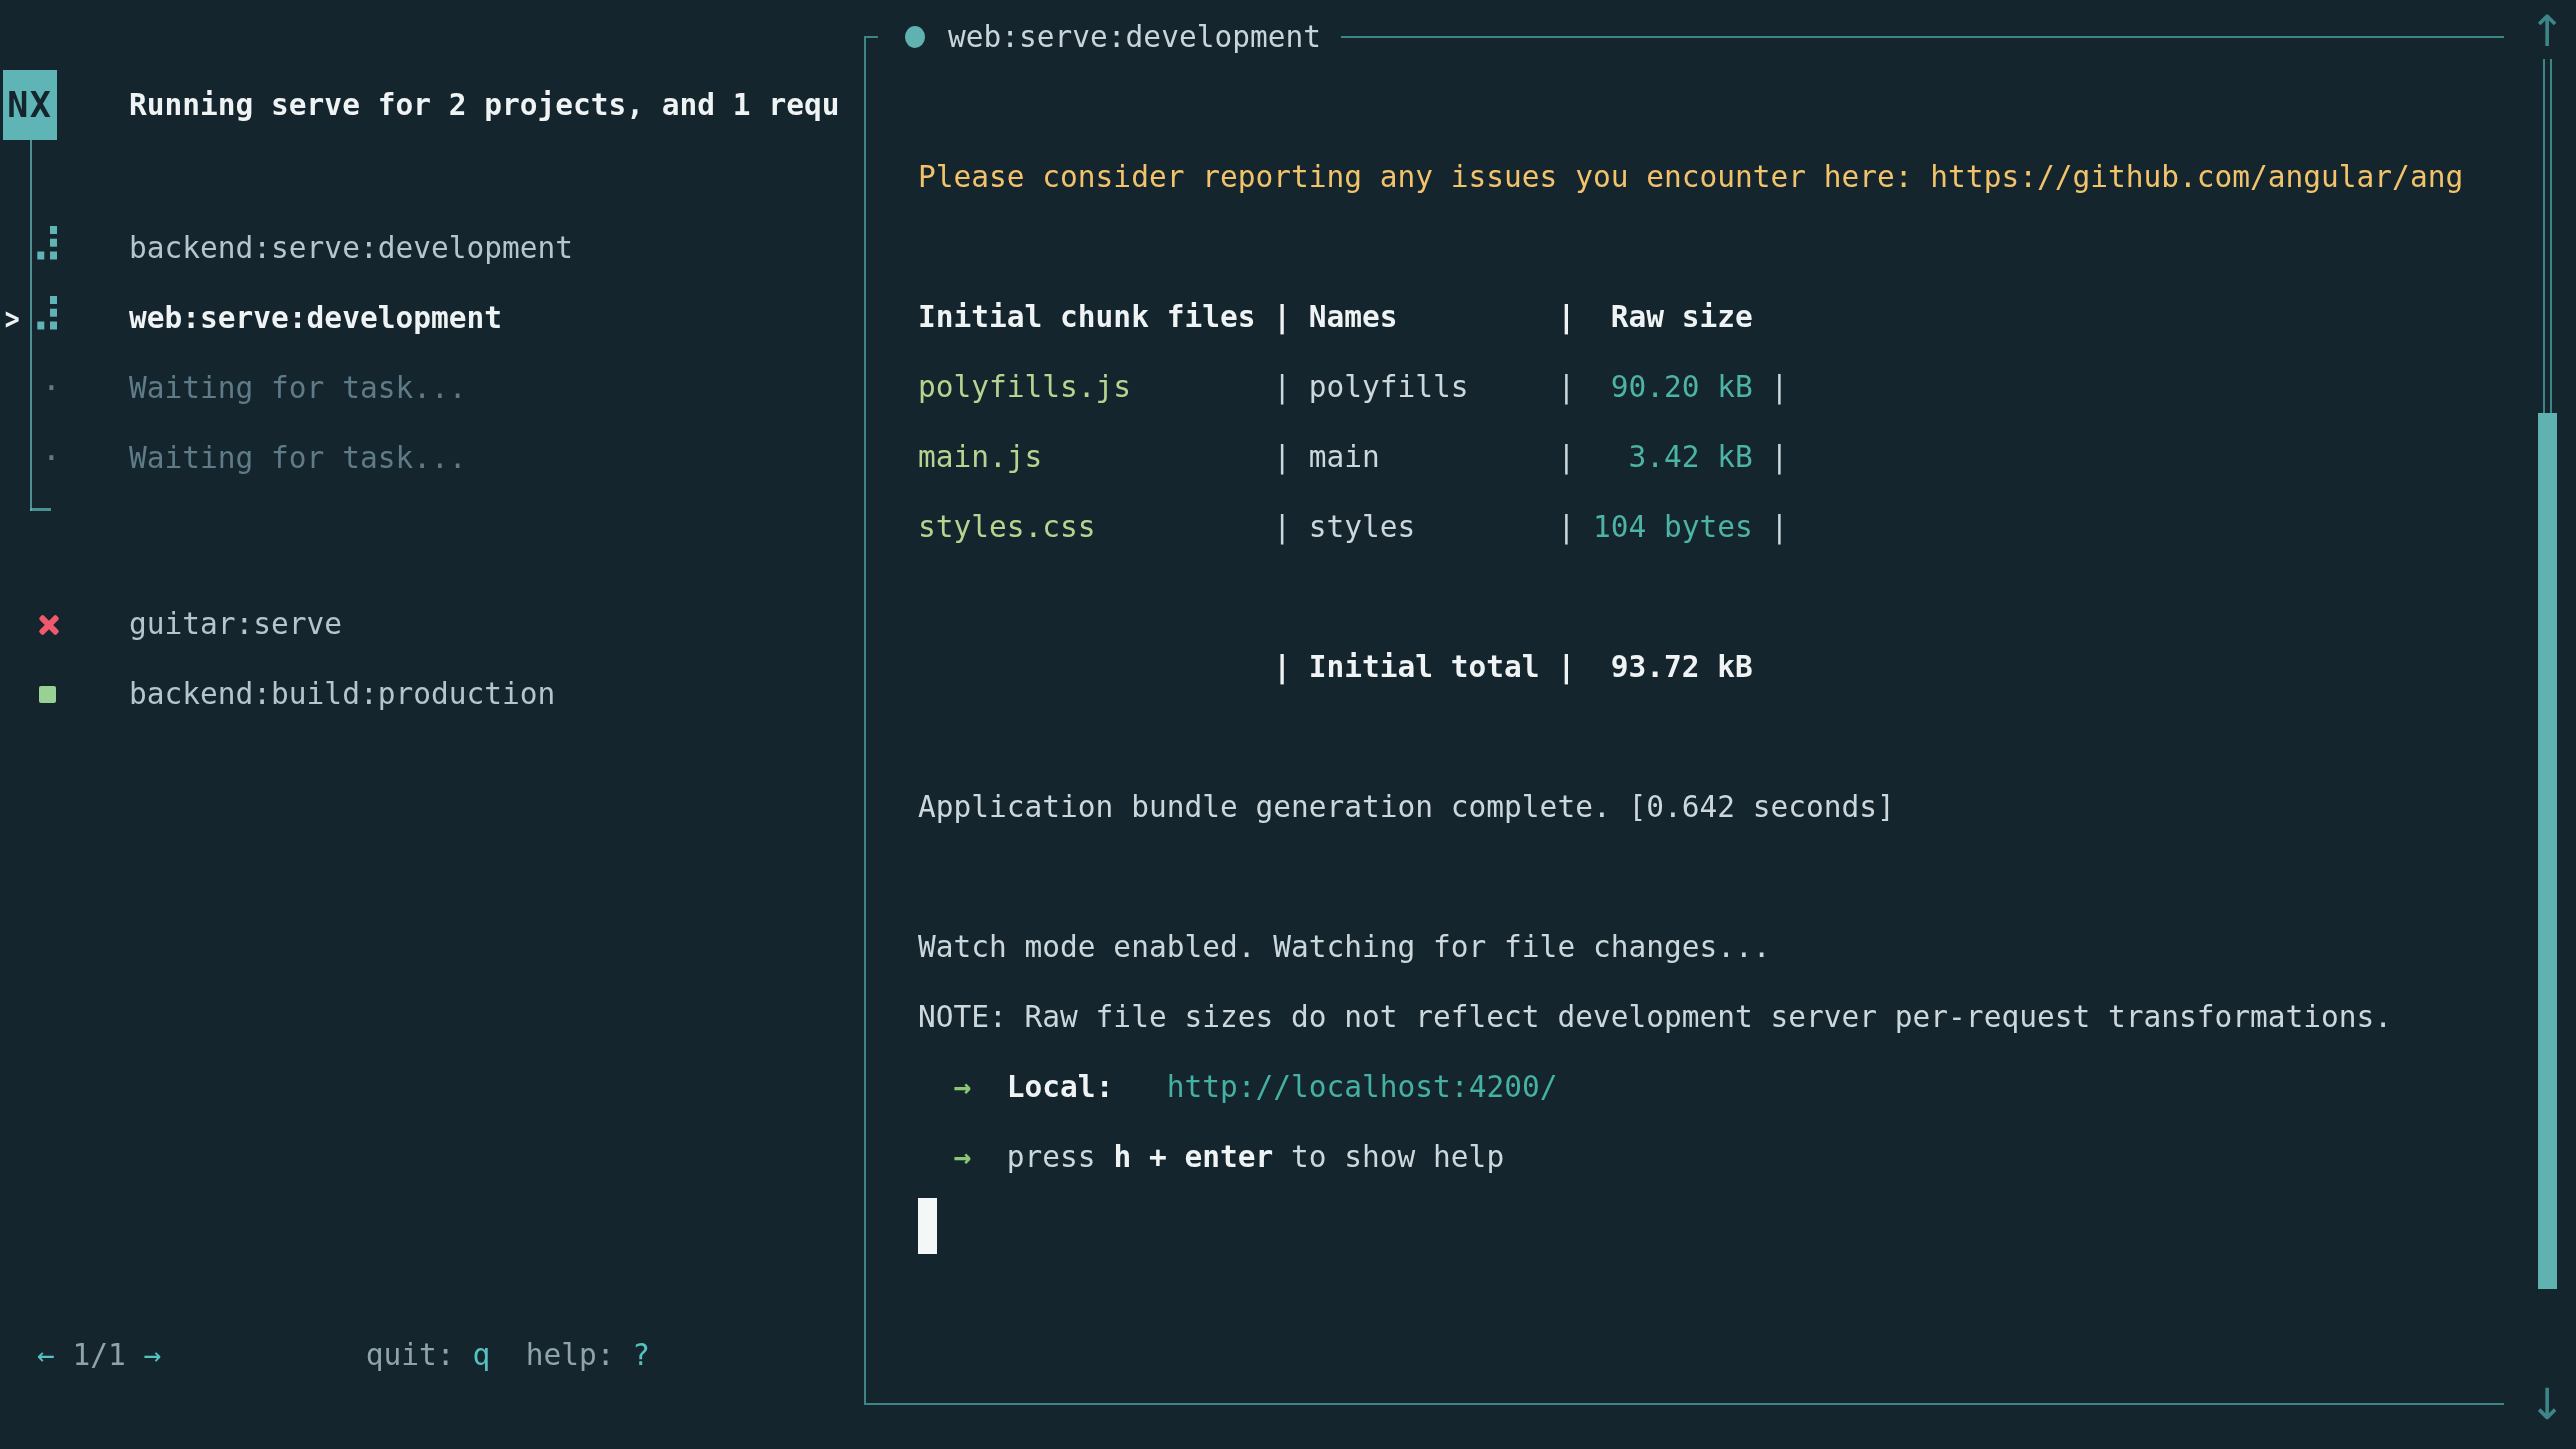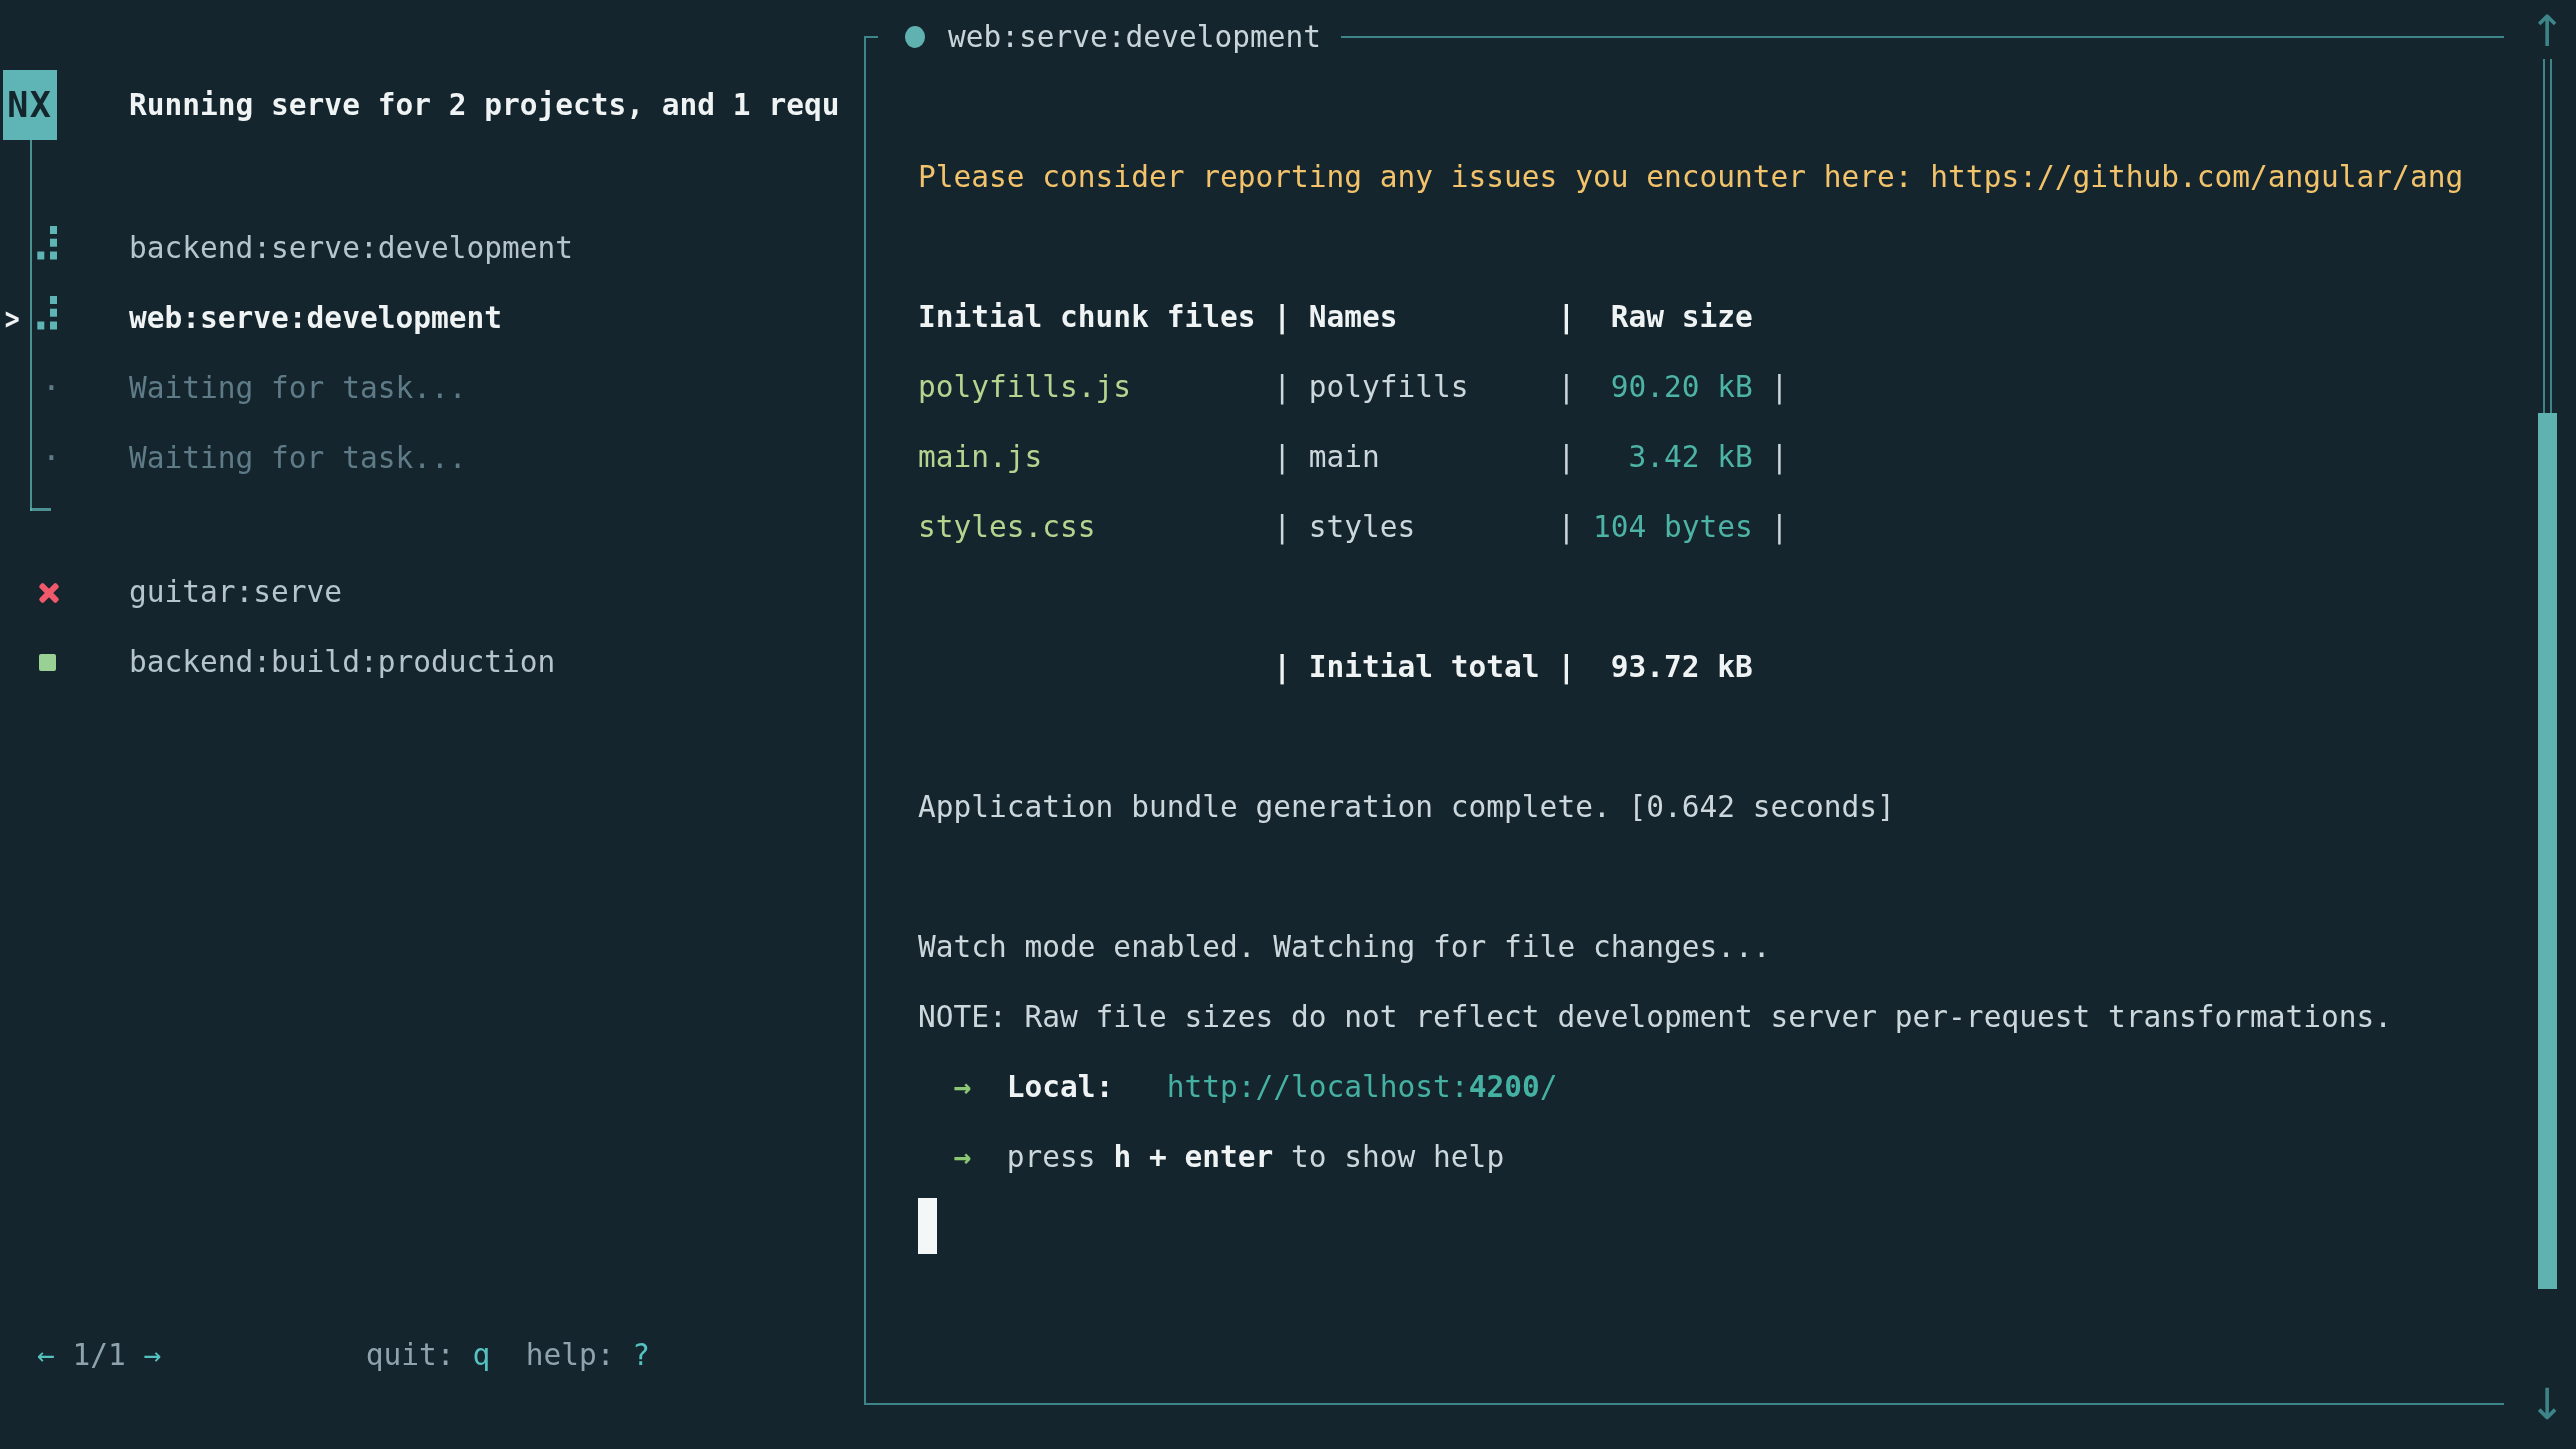--- a/index.html
+++ b/index.html
@@ -24,21 +24,21 @@
     font-size:35px;font-weight:bold;letter-spacing:1.3px;
   }
   .app-title{
     position:absolute;left:129px;top:70px;height:70px;line-height:70px;
     width:733px;overflow:hidden;white-space:nowrap;
     font-size:29.5px;font-weight:bold;color:var(--boldtext);
   }
   .tree-line{position:absolute;left:29.5px;top:140px;width:2.7px;height:371px;background:var(--teal);opacity:.75;}
   .tree-corner{position:absolute;left:29.5px;top:508px;width:21.5px;height:2.7px;background:var(--teal);opacity:.75;}
   #task-list{position:absolute;left:0;top:213px;width:864px;}
-  #other-tasks{position:absolute;left:0;top:557px;width:972px;}
+  #other-tasks{position:absolute;left:0;top:589px;width:972px;}
   .srow{position:relative;height:70px;}
   .srow .tlabel{
     position:absolute;left:129px;top:0;height:70px;line-height:70px;
     font-size:29.5px;color:var(--label);white-space:nowrap;
   }
   .srow .tlabel.sel{color:var(--boldtext);font-weight:bold;}
   .srow .tlabel.waiting{color:var(--dim);}
   .chev{
     position:absolute;left:2.7px;top:0;height:70px;line-height:70px;
     font-size:31px;font-weight:bold;color:var(--boldtext);
@@ -86,21 +86,21 @@
   .title-text{font-size:29.5px;color:#c9d4d9;white-space:nowrap;}
   #terminal{position:absolute;left:52px;top:104px;width:1563px;}
   .tline{height:70px;line-height:70px;white-space:pre;font-size:29.5px;}
   .seg-yellow{color:var(--yellow);}
   .seg-text{color:var(--text);}
   .seg-bold{color:var(--boldtext);font-weight:bold;}
   .seg-file{color:var(--file);}
   .seg-size{color:var(--size);}
   .seg-arrow{color:var(--arrow);font-weight:bold;}
   .seg-url{color:var(--url);}
-  .seg-urlbold{color:var(--url);font-weight:bold;text-align:center;}
+  .seg-urlbold{color:var(--url);font-weight:normal;text-align:center;}
   .cursor-block{
     display:inline-block;width:19px;height:56px;background:#f4f7f8;
     vertical-align:middle;margin-top:-5.4px;
   }
   
   .scroll-arrow{
     position:absolute;left:2520px;width:54px;height:60px;line-height:60px;
     text-align:center;font-size:43px;color:var(--border);
     font-family:"DejaVu Sans",sans-serif;
   }

